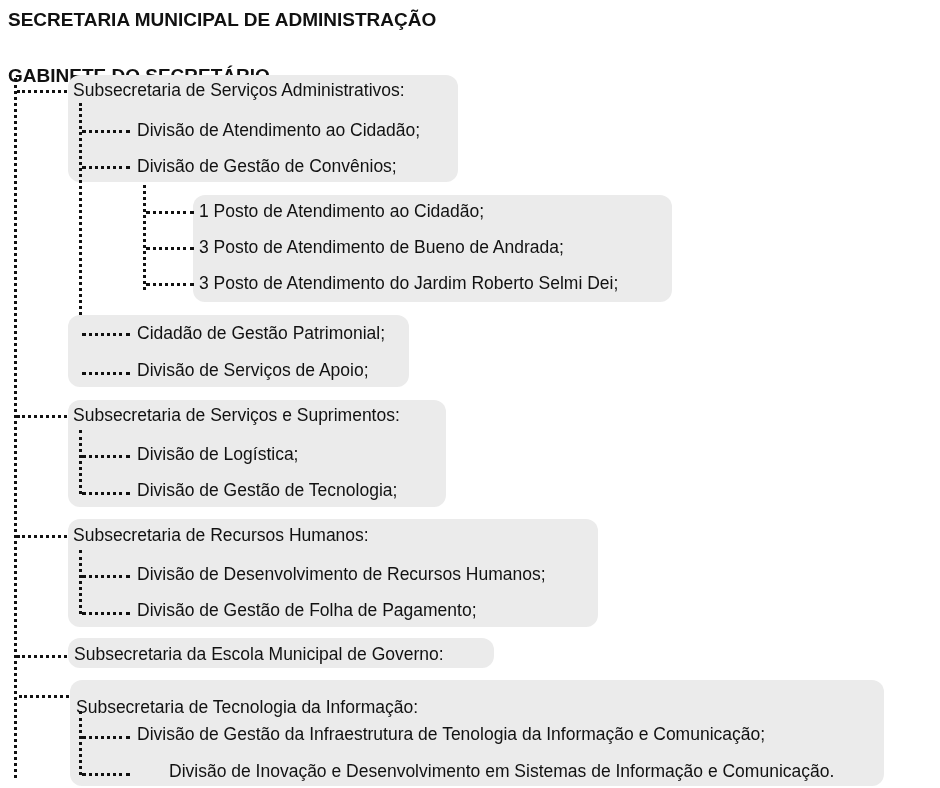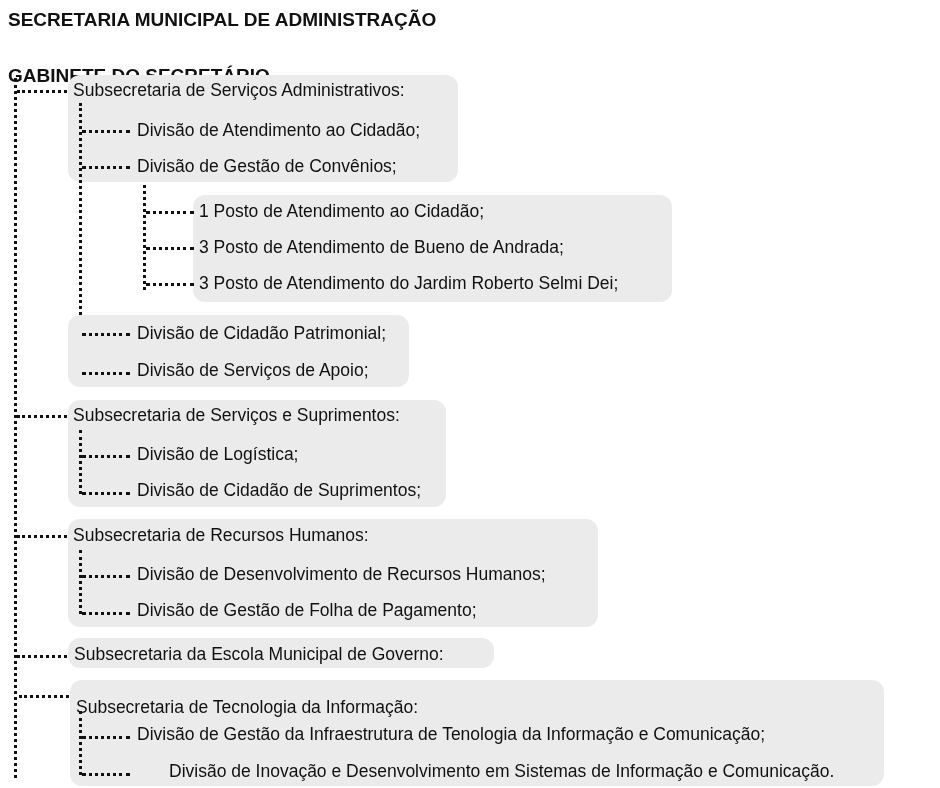--- a/index.html
+++ b/index.html
@@ -33,32 +33,32 @@
 <div class="vline" style="left:143px; top:185px; height:105px;"></div>
 <div class="hline" style="left:146px; top:211px; width:48px;"></div>
 <div class="txt" style="left:199px; top:201px;">1 Posto de Atendimento ao Cidadão;</div>
 <div class="hline" style="left:146px; top:247px; width:48px;"></div>
 <div class="txt" style="left:199px; top:237px;">3 Posto de Atendimento de Bueno de Andrada;</div>
 <div class="hline" style="left:146px; top:283px; width:48px;"></div>
 <div class="txt" style="left:199px; top:273px;">3 Posto de Atendimento do Jardim Roberto Selmi Dei;</div>
 
 <div class="box" style="left:68px; top:315px; width:341px; height:72px;"></div>
 <div class="hline" style="left:82px; top:333px; width:48px;"></div>
-<div class="txt" style="left:137px; top:323px;">Divisão de Cidadão Patrimonial;</div>
+<div class="txt" style="left:137px; top:323px;">Cidadão de Gestão Patrimonial;</div>
 <div class="hline" style="left:82px; top:372px; width:48px;"></div>
 <div class="txt" style="left:137px; top:360px;">Divisão de Serviços de Apoio;</div>
 
 <div class="box" style="left:68px; top:400px; width:378px; height:107px;"></div>
 <div class="hline" style="left:17px; top:415px; width:50px;"></div>
 <div class="txt" style="left:73px; top:405px;">Subsecretaria de Serviços e Suprimentos:</div>
 <div class="vline" style="left:79px; top:430px; height:64px;"></div>
 <div class="hline" style="left:82px; top:455px; width:48px;"></div>
 <div class="txt" style="left:137px; top:444px;">Divisão de Logística;</div>
 <div class="hline" style="left:82px; top:492px; width:48px;"></div>
-<div class="txt" style="left:137px; top:480px;">Divisão de Cidadão de Suprimentos;</div>
+<div class="txt" style="left:137px; top:480px;">Divisão de Gestão de Tecnologia;</div>
 
 <div class="box" style="left:68px; top:519px; width:530px; height:108px;"></div>
 <div class="hline" style="left:17px; top:535px; width:50px;"></div>
 <div class="txt" style="left:73px; top:525px;">Subsecretaria de Recursos Humanos:</div>
 <div class="vline" style="left:79px; top:550px; height:64px;"></div>
 <div class="hline" style="left:82px; top:575px; width:48px;"></div>
 <div class="txt" style="left:137px; top:564px;">Divisão de Desenvolvimento de Recursos Humanos;</div>
 <div class="hline" style="left:82px; top:612px; width:48px;"></div>
 <div class="txt" style="left:137px; top:600px;">Divisão de Gestão de Folha de Pagamento;</div>
 

